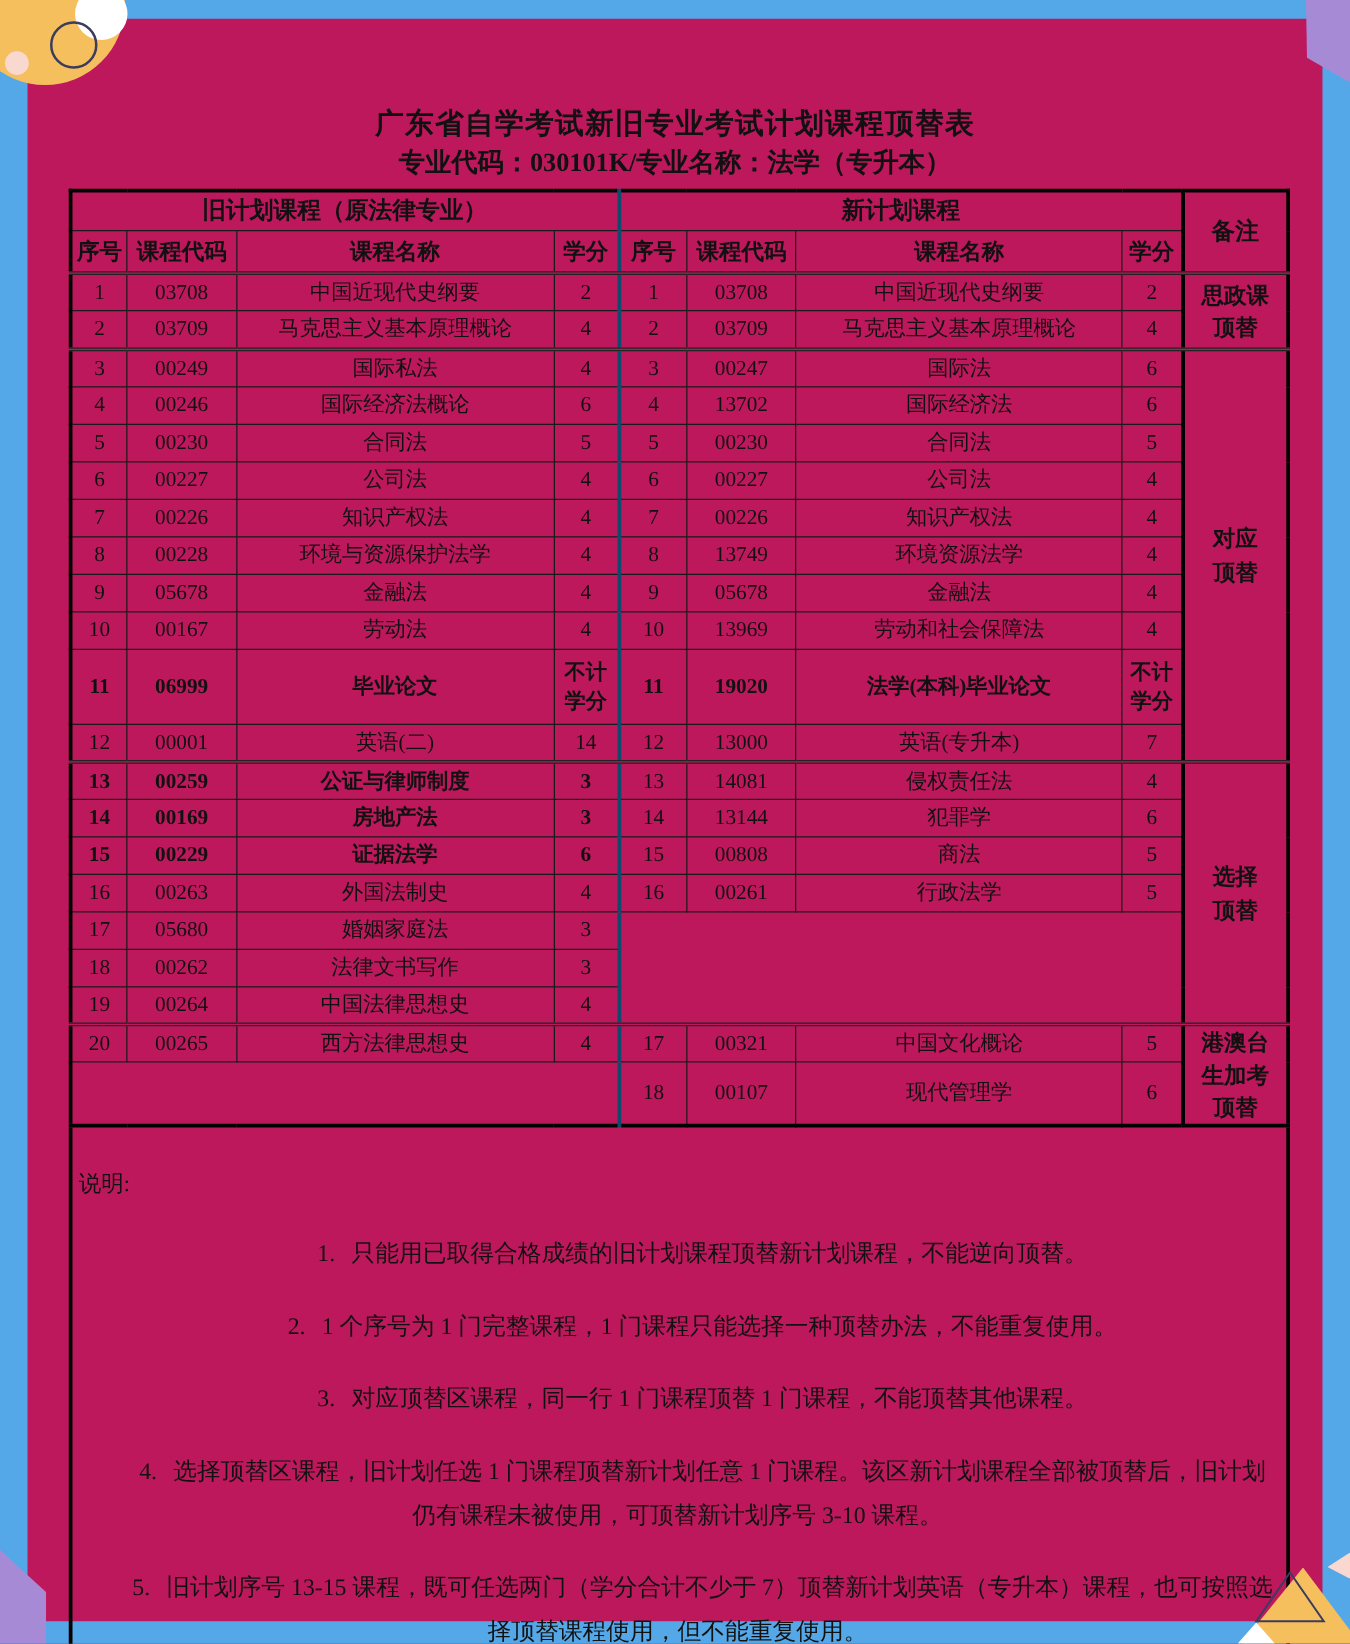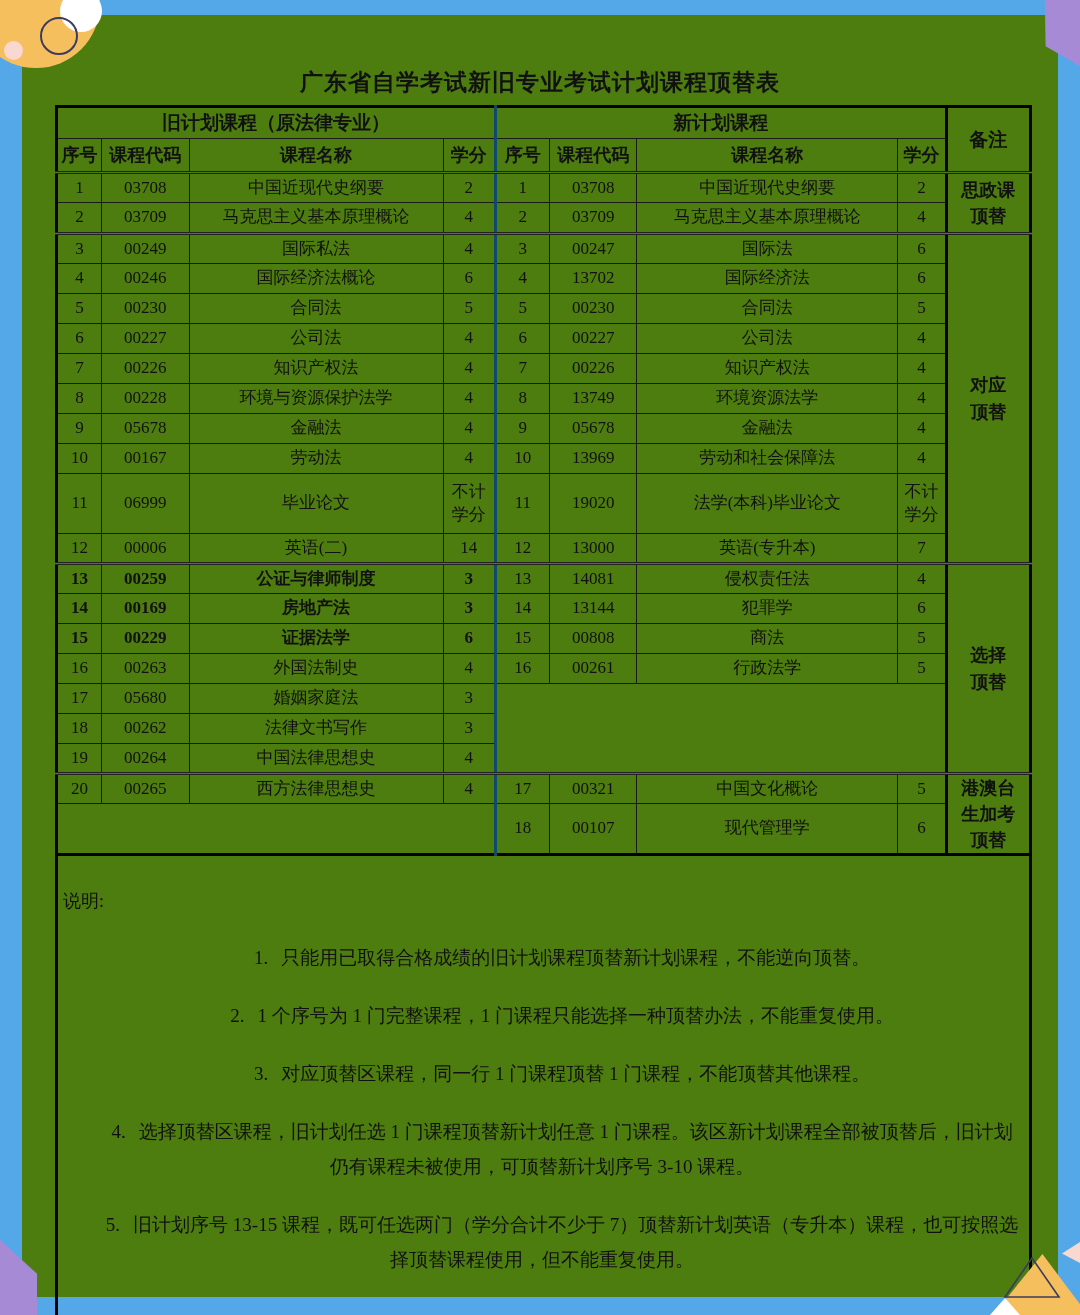--- a/index.html
+++ b/index.html
@@ -4,37 +4,37 @@
 <style>
   html,body{margin:0;padding:0;}
   body{
     width:1080px;height:1315px;position:relative;overflow:hidden;
     background:#55a8e8;
     font-family:"Liberation Serif","DejaVu Serif",serif;
     color:#111;
   }
   .page{
     position:absolute;left:22px;top:15px;width:1036px;height:1282px;
-    background:#4d7c0f;box-sizing:border-box;padding-top:52px;
+    background:#be185d;box-sizing:border-box;padding-top:68px;
   }
   h1.title{margin:0;text-align:center;font-size:23px;line-height:32px;font-weight:bold;letter-spacing:1px;}
   h2.subtitle{margin:0;text-align:center;font-size:21px;line-height:30px;font-weight:bold;}
   table.doc{
     border-collapse:collapse;table-layout:fixed;width:977px;
     margin:6px 0 0 33px;font-size:17px;border:3px solid #000;
   }
   .doc th,.doc td{
     border:1px solid #1a1a1a;text-align:center;vertical-align:middle;
     padding:0 2px;white-space:pre-line;overflow:hidden;line-height:1.35;
   }
   .doc th{font-weight:bold;font-size:18px;}
   tr.hd1{height:32px;margin-top:12px;} tr.hd1 th{font-size:19px;}
   tr.hd2{height:34px;font-family:Liberation Serif, serif;}
   tr.r{height:30px;}
-  tr.r-tall{height:60px;}
+  tr.r-tall{height:60px;font-weight:bold;}
   tr.r-last{height:50px;}
   td.ns,th.ns{border-left:3px solid #0c4a6e;}
   td.rk,th.rk{border-left:3px solid #000;font-weight:bold;font-size:18px;line-height:1.45;}
   tr.sec td,tr.sec th{border-top:3px double #222;}
   tr.notes-tr td{border-top:3px solid #000;}
   td.b{font-weight:bold;}
   td.notes-cell{
     text-align:left;vertical-align:top;padding:6px 8px 0 5px;height:343px;
   }
   .notes-label{font-size:18px;line-height:32px;}
@@ -56,20 +56,21 @@
     clip-path:polygon(50% 0,0 100%,100% 100%);}
   .d-tri-pink-br{left:1062px;top:1242px;width:18px;height:21px;background:#f9d8d0;
     clip-path:polygon(0 55%,100% 0,100% 100%);}
   .d-tri-outline-br{left:1003px;top:1256px;width:58px;height:43px;}
 </style>
 </head>
 <body>
 
 <div class="page">
   <h1 class="title">广东省自学考试新旧专业考试计划课程顶替表</h1>
+  <h2 class="subtitle">专业代码：030101K/专业名称：法学（专升本）</h2>
 
   <table class="doc">
     <colgroup>
       <col style="width:45px">
         <col style="width:87px">
         <col style="width:253px">
         <col style="width:52px">
       <col style="width:54px">
         <col style="width:87px">
         <col style="width:260px">
@@ -205,21 +206,21 @@
       <td>不计
 学分</td>
       <td class="ns">11</td>
       <td>19020</td>
       <td>法学(本科)毕业论文</td>
       <td>不计
 学分</td>
     </tr>
     <tr class="r">
       <td>12</td>
-      <td>00006</td>
+      <td>00001</td>
       <td>英语(二)</td>
       <td>14</td>
       <td class="ns">12</td>
       <td>13000</td>
       <td>英语(专升本)</td>
       <td>7</td>
     </tr>
 
     <tr class="r sec">
       <td class="b">13</td>

